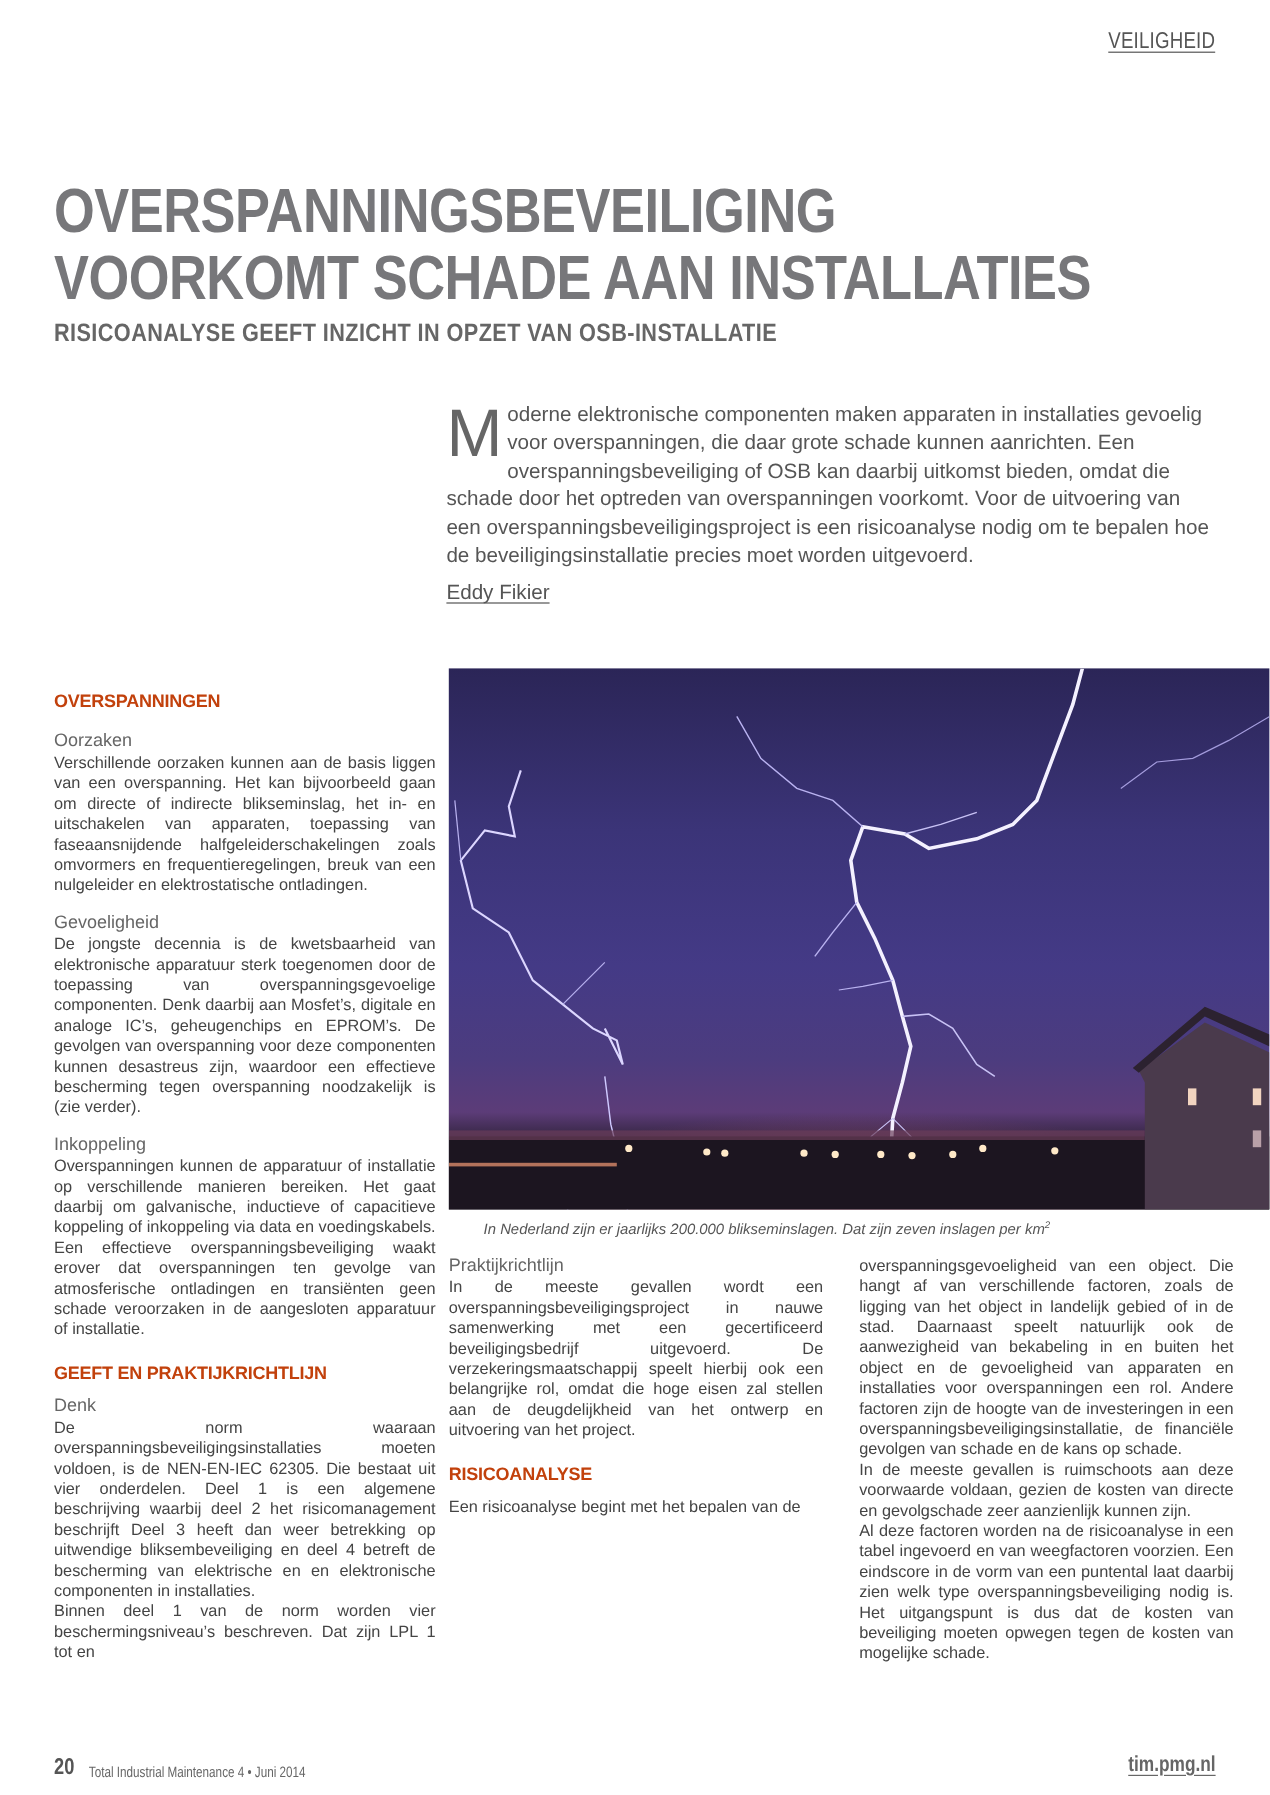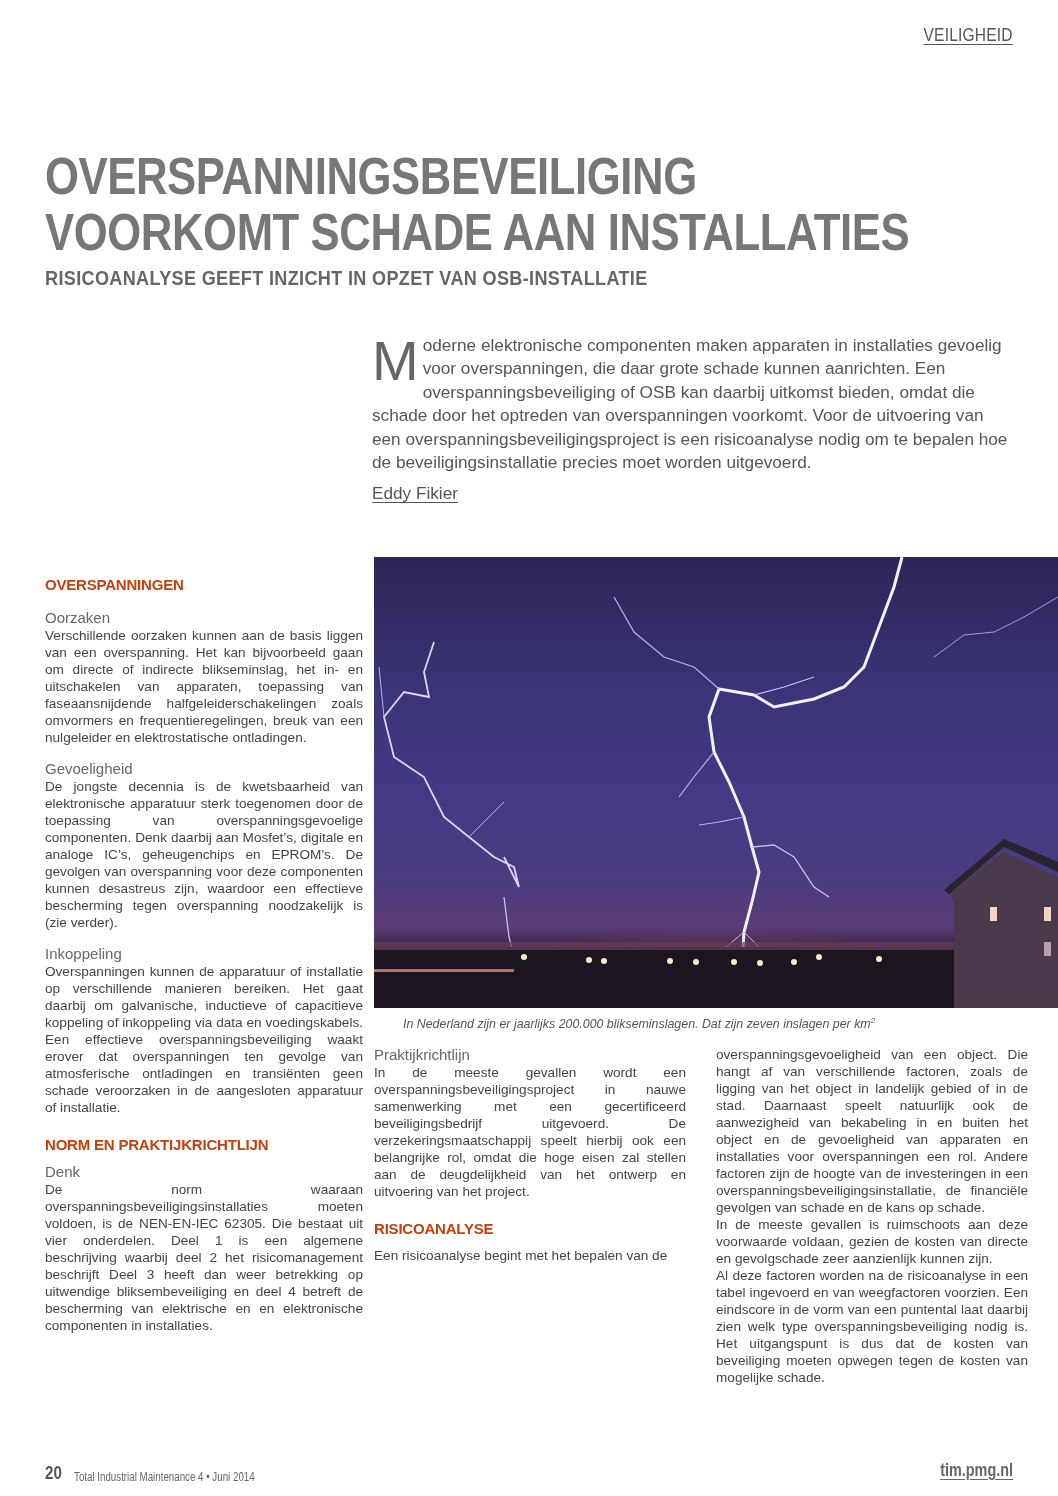--- a/index.html
+++ b/index.html
@@ -153,23 +153,24 @@
   </div>
 
   <div class="col col-1">
     <div class="h-section">OVERSPANNINGEN</div>
     <div class="h-sub">Oorzaken</div>
     <p class="para">Verschillende oorzaken kunnen aan de basis liggen van een overspanning. Het kan bijvoorbeeld gaan om directe of indirecte blikseminslag, het in- en uitschakelen van apparaten, toepassing van faseaansnijdende halfgeleiderschakelingen zoals omvormers en frequentieregelingen, breuk van een nulgeleider en elektrostatische ontladingen.</p>
     <div class="h-sub">Gevoeligheid</div>
     <p class="para">De jongste decennia is de kwetsbaarheid van elektronische apparatuur sterk toegenomen door de toepassing van overspanningsgevoelige componenten. Denk daarbij aan Mosfet’s, digitale en analoge IC’s, geheugenchips en EPROM’s. De gevolgen van overspanning voor deze componenten kunnen desastreus zijn, waardoor een effectieve bescherming tegen overspanning noodzakelijk is (zie verder).</p>
     <div class="h-sub">Inkoppeling</div>
     <p class="para">Overspanningen kunnen de apparatuur of installatie op verschillende manieren bereiken. Het gaat daarbij om galvanische, inductieve of capacitieve koppeling of inkoppeling via data en voedingskabels. Een effectieve overspanningsbeveiliging waakt erover dat overspanningen ten gevolge van atmosferische ontladingen en transiënten geen schade veroorzaken in de aangesloten apparatuur of installatie.</p>
-    <div class="h-section gap-section" style="margin-bottom:10px">NORM EN PRAKTIJKRICHTLIJN</div>
+    <div class="h-section gap-section" style="margin-bottom:10px">GEEFT EN PRAKTIJKRICHTLIJN</div>
     <div class="h-sub">Denk</div>
     <p class="para tight">De norm waaraan overspanningsbeveiligingsinstallaties moeten voldoen, is de NEN-EN-IEC 62305. Die bestaat uit vier onderdelen. Deel 1 is een algemene beschrijving waarbij deel 2 het risicomanagement beschrijft Deel 3 heeft dan weer betrekking op uitwendige bliksembeveiliging en deel 4 betreft de bescherming van elektrische en en elektronische componenten in installaties.</p>
+    <p class="para tight">Binnen deel 1 van de norm worden vier beschermingsniveau’s beschreven. Dat zijn LPL 1 tot en</p>
   </div>
 
   <div class="col col-2">
     <div class="h-sub">Praktijkrichtlijn</div>
     <p class="para">In de meeste gevallen wordt een overspanningsbeveiligingsproject in nauwe samenwerking met een gecertificeerd beveiligingsbedrijf uitgevoerd. De verzekeringsmaatschappij speelt hierbij ook een belangrijke rol, omdat die hoge eisen zal stellen aan de deugdelijkheid van het ontwerp en uitvoering van het project.</p>
     <div class="h-section gap-section" style="margin-bottom:10px">RISICOANALYSE</div>
     <p class="para tight">Een risicoanalyse begint met het bepalen van de</p>
   </div>
 
   <div class="col col-3">

